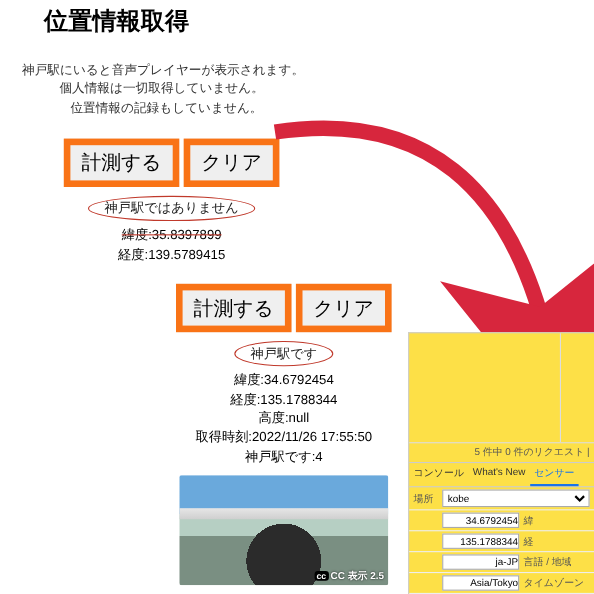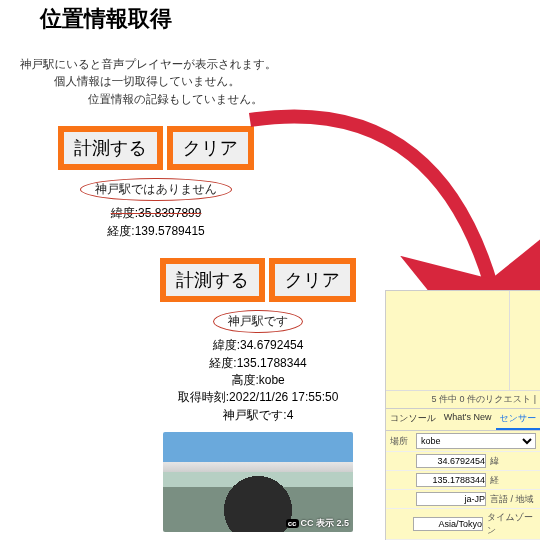--- a/index.html
+++ b/index.html
@@ -19,21 +19,21 @@
     font-weight: 900;
     margin: 4px 0 22px 40px;
   }
   .intro {
     margin-left: 20px;
     font-size: 11.5px;
     color: #333;
     line-height: 1.5;
   }
   .intro .l2 { margin-left: 34px; }
-  .intro .l3 { margin-left: 68px; }
+  .intro .l3 { margin-left: 44px; }
 
   .card {
     display: inline-block;
     text-align: center;
     font-size: 12px;
     line-height: 1.45;
     position: relative;
   }
   .card1 { margin: 18px 0 0 58px; }
   .card2 { margin: 18px 0 0 160px; }
@@ -88,22 +88,22 @@
   .tinycard { margin: 6px 0 0 160px; width:190px; text-align:center; }
   .tinystrip { height:10px; background:#d64550; width:190px; margin:0 auto; }
   .tinybar { height:14px; background:#fff; border:1px solid #ddd; width:190px; margin:2px auto 0 auto;
     display:flex;align-items:center;justify-content:center;font-size:10px;color:#222; }
 
   
   .devtools {
     position: absolute;
     right: 0;
     bottom: 0;
-    width: 155px;
-    background: #fef9c3;
+    width: 169px;
+    background: #fde047;
     border-top: 1px solid #ccc;
     border-left: 1px solid #ccc;
     font-size: 9px;
     color: #333;
   }
   .devtools .topstrip {
     border-bottom:1px solid #ddd; height:100px; position:relative;
   }
   .devtools .topstrip .vline { position:absolute; top:0; bottom:0; right:30px; width:1px; background:#ddd; }
   .devtools .reqline {
@@ -159,21 +159,21 @@
 
 
 <div class="card card2">
   <div class="btnrow">
     <button class="act">計測する</button>
     <button class="act">クリア</button>
   </div>
   <div class="circle-badge">神戸駅です</div>
   <div>緯度:34.6792454</div>
   <div>経度:135.1788344</div>
-  <div>高度:kobe</div>
+  <div>高度:null</div>
   <div>取得時刻:2022/11/26 17:55:50</div>
   <div>神戸駅です:4</div>
   <div class="photo">
     <span class="cc">
       <span class="cc-icon">cc</span><span>CC 表示 2.5</span>
     </span>
   </div>
 </div>
 
 <div class="tinycard">

